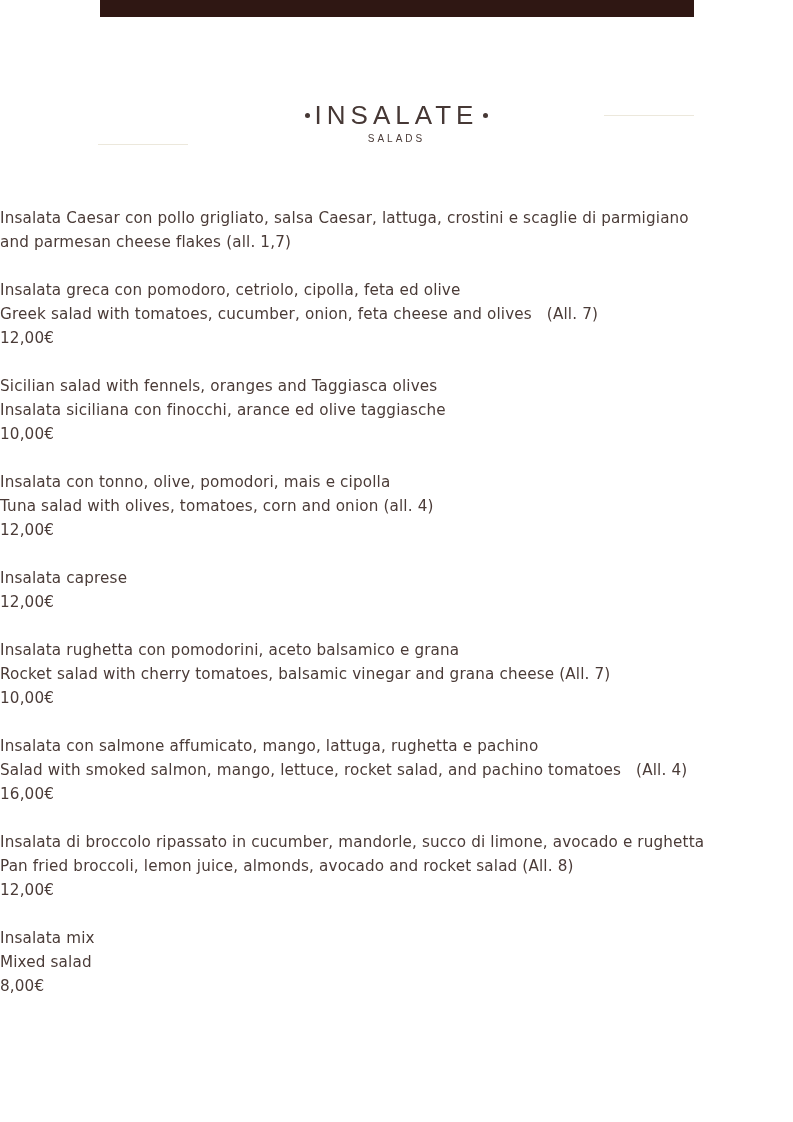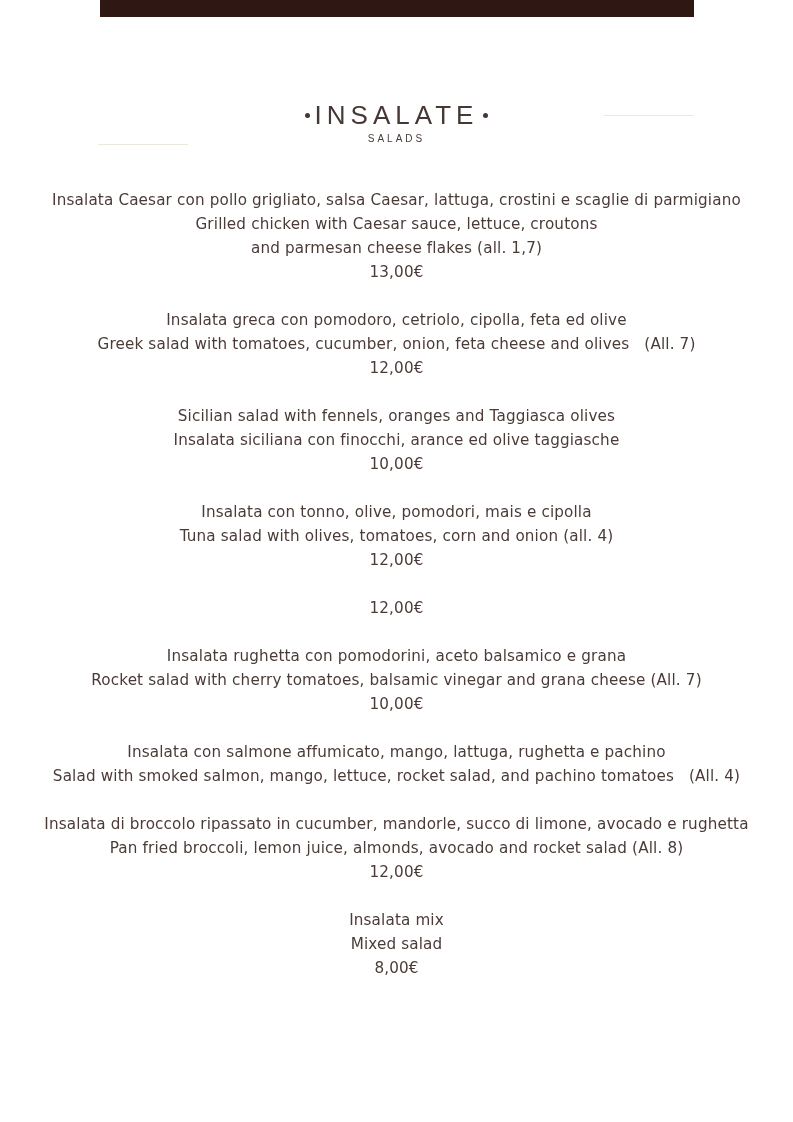--- a/index.html
+++ b/index.html
@@ -66,23 +66,23 @@
       font-family: "Liberation Sans", sans-serif;
       font-size: 10px;
       letter-spacing: 3px;
       color: #4a3b37;
       margin-top: 0;
       line-height: 14px;
     }
     .menu {
       position: absolute;
       left: 0;
-      top: 188px;
+      top: 206px;
       width: 793px;
-      text-align: center;
+      text-align: left;
     }
     .menu-item {
       margin: 0 0 24px 0;
     }
     .menu-item .line {
       font-size: 15.2px;
       line-height: 24px;
       white-space: pre;
       letter-spacing: 0.15px;
       color: #4a3b37;
@@ -101,23 +101,21 @@
     <span>INSALATE</span>
     <span class="heading-dot"></span>
   </div>
   <div class="heading-sub">SALADS</div>
 </div>
 
 <div class="menu">
 
   <div class="menu-item">
     <div class="line">Insalata Caesar con pollo grigliato, salsa Caesar, lattuga, crostini e scaglie di parmigiano</div>
-    <div class="line">Grilled chicken with Caesar sauce, lettuce, croutons</div>
     <div class="line">and parmesan cheese flakes (all. 1,7)</div>
-    <div class="line">13,00€</div>
   </div>
 
   <div class="menu-item">
     <div class="line">Insalata greca con pomodoro, cetriolo, cipolla, feta ed olive</div>
     <div class="line">Greek salad with tomatoes, cucumber, onion, feta cheese and olives   (All. 7)</div>
     <div class="line">12,00€</div>
   </div>
 
   <div class="menu-item">
     <div class="line">Sicilian salad with fennels, oranges and Taggiasca olives</div>
@@ -125,32 +123,34 @@
     <div class="line">10,00€</div>
   </div>
 
   <div class="menu-item">
     <div class="line">Insalata con tonno, olive, pomodori, mais e cipolla</div>
     <div class="line">Tuna salad with olives, tomatoes, corn and onion (all. 4)</div>
     <div class="line">12,00€</div>
   </div>
 
   <div class="menu-item">
+    <div class="line">Insalata caprese</div>
     <div class="line">12,00€</div>
   </div>
 
   <div class="menu-item">
     <div class="line">Insalata rughetta con pomodorini, aceto balsamico e grana</div>
     <div class="line">Rocket salad with cherry tomatoes, balsamic vinegar and grana cheese (All. 7)</div>
     <div class="line">10,00€</div>
   </div>
 
   <div class="menu-item">
     <div class="line">Insalata con salmone affumicato, mango, lattuga, rughetta e pachino</div>
     <div class="line">Salad with smoked salmon, mango, lettuce, rocket salad, and pachino tomatoes   (All. 4)</div>
+    <div class="line">16,00€</div>
   </div>
 
   <div class="menu-item">
     <div class="line">Insalata di broccolo ripassato in cucumber, mandorle, succo di limone, avocado e rughetta</div>
     <div class="line">Pan fried broccoli, lemon juice, almonds, avocado and rocket salad (All. 8)</div>
     <div class="line">12,00€</div>
   </div>
 
   <div class="menu-item">
     <div class="line">Insalata mix</div>

